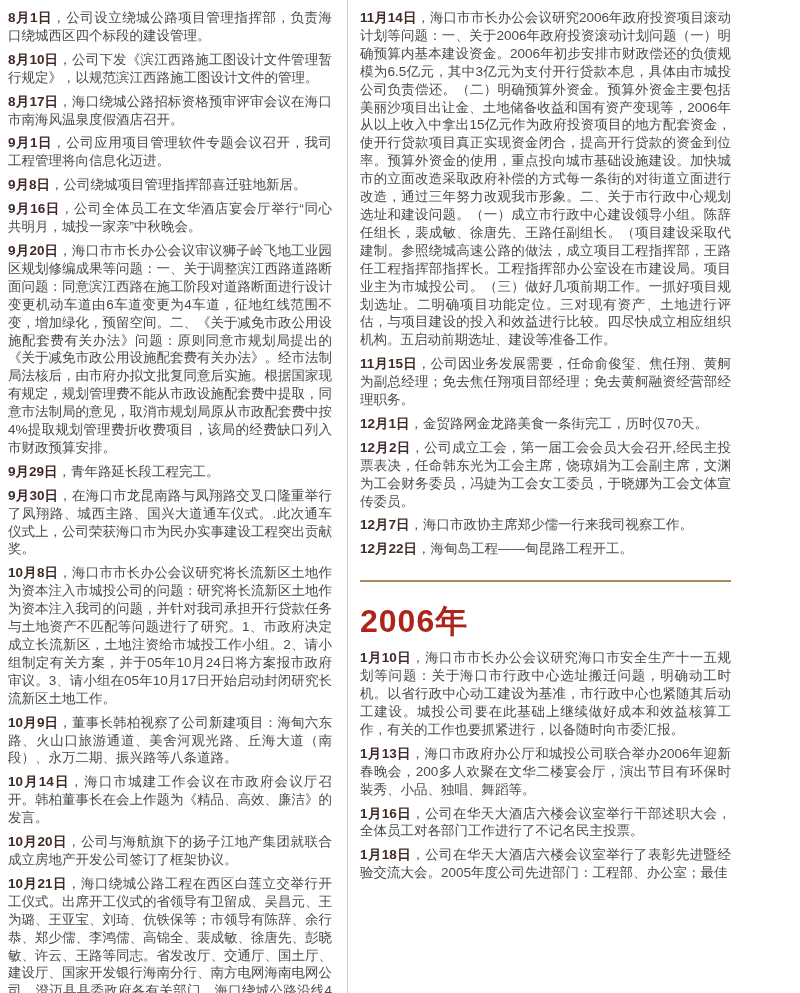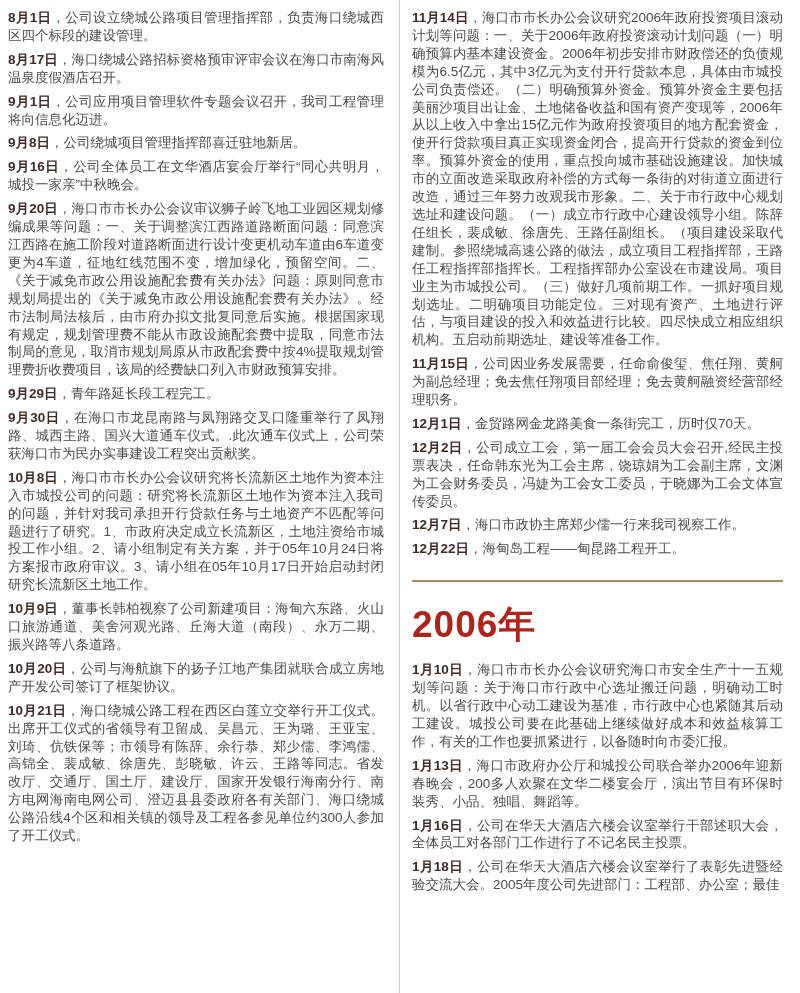--- a/index.html
+++ b/index.html
@@ -6,49 +6,51 @@
     --body:#4a4a4a; --date:#3f2a26; --heading:#ae241b;
     --divider:#a98a5e; --separator:#d2cdc6; --bg:#ffffff;
   }
   html,body{margin:0;padding:0;}
   body{
     width:800px;height:993px;background:var(--bg);overflow:hidden;
     font-family:"Liberation Sans","DejaVu Sans",sans-serif;
   }
   .page{display:flex;height:100%;box-sizing:border-box;}
   .col{box-sizing:border-box;}
-  .col-left{width:400px;padding:9px 15px 0 8px;border-right:1px solid var(--separator);}
+  .col-left{width:348px;padding:9px 15px 0 8px;border-right:1px solid var(--separator);}
   .col-right{width:400px;padding:9px 17px 0 12px;}
   .entry{
     margin:0 0 6px;font-size:13.5px;line-height:17.9px;color:var(--body);
     text-align:justify;text-justify:inter-ideograph;word-break:break-all;
   }
   .entry .date{font-weight:bold;color:var(--date);}
   .divider{border:none;border-top:2px solid var(--divider);margin:22px 0 0;}
   .year-heading{
-    color:var(--heading);font-size:37px;font-weight:bold;
-    margin:18px 0 11px;letter-spacing:1px;
+    color:var(--heading);font-size:32px;font-weight:bold;
+    margin:18px 0 5px;letter-spacing:1px;
   }
 </style>
 </head>
 <body>
 
 <div class="page">
   <div class="col col-left">
     <div>
         <p class="entry"><span class="date">8月1日</span><span class="text">，公司设立绕城公路项目管理指挥部，负责海口绕城西区四个标段的建设管理。</span></p>
+        <p class="entry"><span class="date">8月10日</span><span class="text">，公司下发《滨江西路施工图设计文件管理暂行规定》，以规范滨江西路施工图设计文件的管理。</span></p>
         <p class="entry"><span class="date">8月17日</span><span class="text">，海口绕城公路招标资格预审评审会议在海口市南海风温泉度假酒店召开。</span></p>
         <p class="entry"><span class="date">9月1日</span><span class="text">，公司应用项目管理软件专题会议召开，我司工程管理将向信息化迈进。</span></p>
         <p class="entry"><span class="date">9月8日</span><span class="text">，公司绕城项目管理指挥部喜迁驻地新居。</span></p>
         <p class="entry"><span class="date">9月16日</span><span class="text">，公司全体员工在文华酒店宴会厅举行“同心共明月，城投一家亲”中秋晚会。</span></p>
         <p class="entry"><span class="date">9月20日</span><span class="text">，海口市市长办公会议审议狮子岭飞地工业园区规划修编成果等问题：一、关于调整滨江西路道路断面问题：同意滨江西路在施工阶段对道路断面进行设计变更机动车道由6车道变更为4车道，征地红线范围不变，增加绿化，预留空间。二、《关于减免市政公用设施配套费有关办法》问题：原则同意市规划局提出的《关于减免市政公用设施配套费有关办法》。经市法制局法核后，由市府办拟文批复同意后实施。根据国家现有规定，规划管理费不能从市政设施配套费中提取，同意市法制局的意见，取消市规划局原从市政配套费中按4%提取规划管理费折收费项目，该局的经费缺口列入市财政预算安排。</span></p>
         <p class="entry"><span class="date">9月29日</span><span class="text">，青年路延长段工程完工。</span></p>
         <p class="entry"><span class="date">9月30日</span><span class="text">，在海口市龙昆南路与凤翔路交叉口隆重举行了凤翔路、城西主路、国兴大道通车仪式。.此次通车仪式上，公司荣获海口市为民办实事建设工程突出贡献奖。</span></p>
         <p class="entry"><span class="date">10月8日</span><span class="text">，海口市市长办公会议研究将长流新区土地作为资本注入市城投公司的问题：研究将长流新区土地作为资本注入我司的问题，并针对我司承担开行贷款任务与土地资产不匹配等问题进行了研究。1、市政府决定成立长流新区，土地注资给市城投工作小组。2、请小组制定有关方案，并于05年10月24日将方案报市政府审议。3、请小组在05年10月17日开始启动封闭研究长流新区土地工作。</span></p>
         <p class="entry"><span class="date">10月9日</span><span class="text">，董事长韩柏视察了公司新建项目：海甸六东路、火山口旅游通道、美舍河观光路、丘海大道（南段）、永万二期、振兴路等八条道路。</span></p>
+        <p class="entry"><span class="date">10月14日</span><span class="text">，海口市城建工作会议在市政府会议厅召开。韩柏董事长在会上作题为《精品、高效、廉洁》的发言。</span></p>
         <p class="entry"><span class="date">10月20日</span><span class="text">，公司与海航旗下的扬子江地产集团就联合成立房地产开发公司签订了框架协议。</span></p>
         <p class="entry"><span class="date">10月21日</span><span class="text">，海口绕城公路工程在西区白莲立交举行开工仪式。出席开工仪式的省领导有卫留成、吴昌元、王为璐、王亚宝、刘琦、伉铁保等；市领导有陈辞、余行恭、郑少儒、李鸿儒、高锦全、裴成敏、徐唐先、彭晓敏、许云、王路等同志。省发改厅、交通厅、国土厅、建设厅、国家开发银行海南分行、南方电网海南电网公司、澄迈县县委政府各有关部门、海口绕城公路沿线4个区和相关镇的领导及工程各参见单位约300人参加了开工仪式。</span></p>
       </div>
   </div>
   <div class="col col-right">
     <div>
         <p class="entry"><span class="date">11月14日</span><span class="text">，海口市市长办公会议研究2006年政府投资项目滚动计划等问题：一、关于2006年政府投资滚动计划问题（一）明确预算内基本建设资金。2006年初步安排市财政偿还的负债规模为6.5亿元，其中3亿元为支付开行贷款本息，具体由市城投公司负责偿还。（二）明确预算外资金。预算外资金主要包括美丽沙项目出让金、土地储备收益和国有资产变现等，2006年从以上收入中拿出15亿元作为政府投资项目的地方配套资金，使开行贷款项目真正实现资金闭合，提高开行贷款的资金到位率。预算外资金的使用，重点投向城市基础设施建设。加快城市的立面改造采取政府补偿的方式每一条街的对街道立面进行改造，通过三年努力改观我市形象。二、关于市行政中心规划选址和建设问题。（一）成立市行政中心建设领导小组。陈辞任组长，裴成敏、徐唐先、王路任副组长。（项目建设采取代建制。参照绕城高速公路的做法，成立项目工程指挥部，王路任工程指挥部指挥长。工程指挥部办公室设在市建设局。项目业主为市城投公司。（三）做好几项前期工作。一抓好项目规划选址。二明确项目功能定位。三对现有资产、土地进行评估，与项目建设的投入和效益进行比较。四尽快成立相应组织机构。五启动前期选址、建设等准备工作。</span></p>
         <p class="entry"><span class="date">11月15日</span><span class="text">，公司因业务发展需要，任命俞俊玺、焦任翔、黄舸为副总经理；免去焦任翔项目部经理；免去黄舸融资经营部经理职务。</span></p>
         <p class="entry"><span class="date">12月1日</span><span class="text">，金贸路网金龙路美食一条街完工，历时仅70天。</span></p>
         <p class="entry"><span class="date">12月2日</span><span class="text">，公司成立工会，第一届工会会员大会召开,经民主投票表决，任命韩东光为工会主席，饶琼娟为工会副主席，文渊为工会财务委员，冯婕为工会女工委员，于晓娜为工会文体宣传委员。</span></p>

